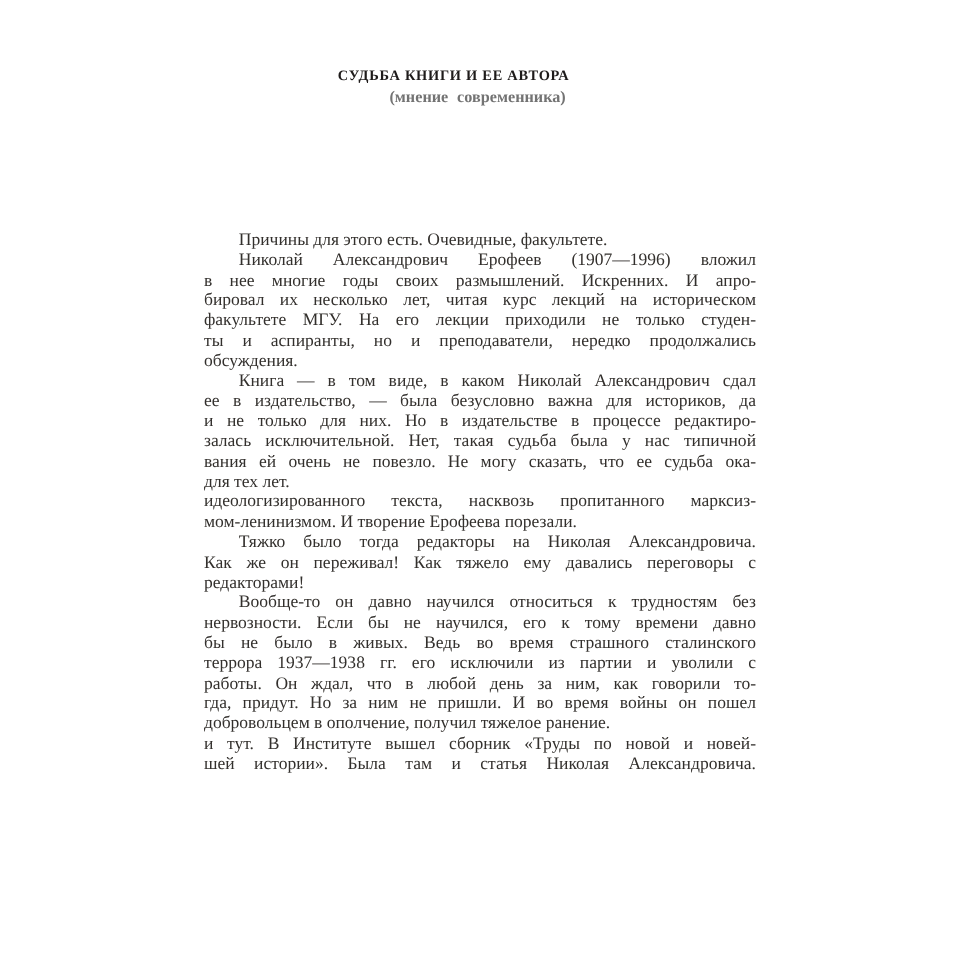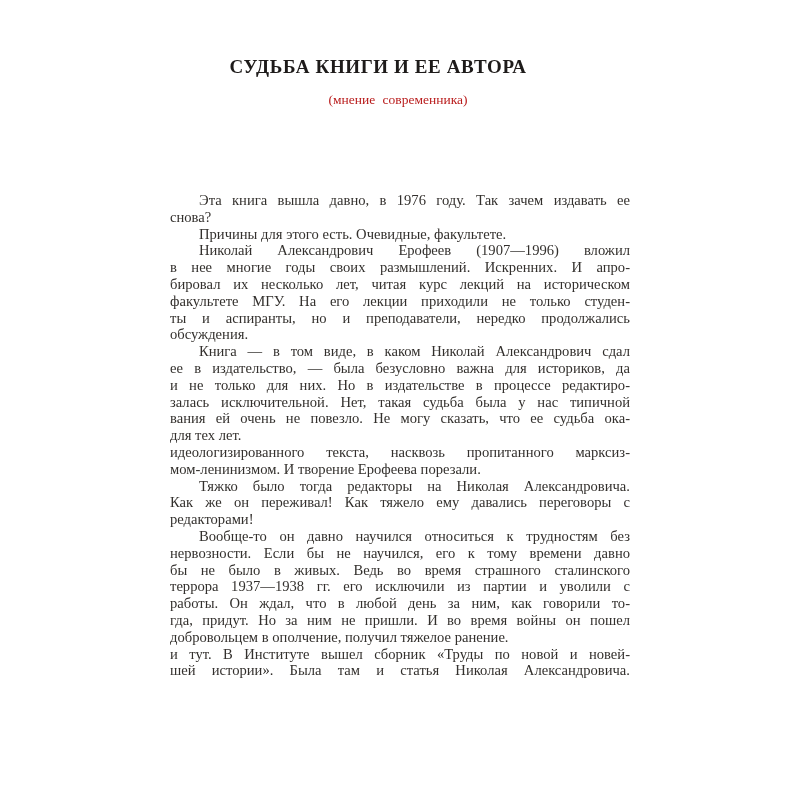--- a/index.html
+++ b/index.html
@@ -17,34 +17,34 @@
   }
   .heading {
     position: absolute;
     top: 56px;
     left: 148px;
     width: 460px;
     text-align: center;
   }
   .title {
     margin: 0;
-    font-size: 19px;
+    font-size: 12px;
     font-weight: bold;
     letter-spacing: 0.6px;
     color: #1e1b1a;
     white-space: nowrap;
   }
   .subtitle {
-    margin-top: 14px;
+    margin-top: 2px;
     position: relative;
     left: 20px;
     font-size: 13.5px;
-    font-weight: normal;
+    font-weight: bold;
     word-spacing: 4px;
-    color: #b91c1c;
+    color: #737373;
     white-space: nowrap;
   }
   .bodytext {
     position: absolute;
     top: 192px;
     left: 170px;
     width: 460px;
     font-size: 14.6px;
     line-height: 16.8px;
     color: #33302d;
@@ -62,24 +62,20 @@
 
 <div class="page">
 
   <div class="heading">
     <h1 class="title">СУДЬБА КНИГИ И ЕЕ АВТОРА</h1>
     <div class="subtitle">(мнение современника)</div>
   </div>
 
   <div class="bodytext">
 
-    <div class="para">
-      <div class="ln ind">Эта книга вышла давно, в 1976 году. Так зачем издавать ее</div>
-      <div class="ln end">снова?</div>
-    </div>
 
     <div class="para">
       <div class="ln ind end">Причины для этого есть. Очевидные, факультете.</div>
     </div>
 
     <div class="para">
       <div class="ln ind">Николай Александрович Ерофеев (1907—1996) вложил</div>
       <div class="ln">в нее многие годы своих размышлений. Искренних. И апро-</div>
       <div class="ln">бировал их несколько лет, читая курс лекций на историческом</div>
       <div class="ln">факультете МГУ. На его лекции приходили не только студен-</div>

